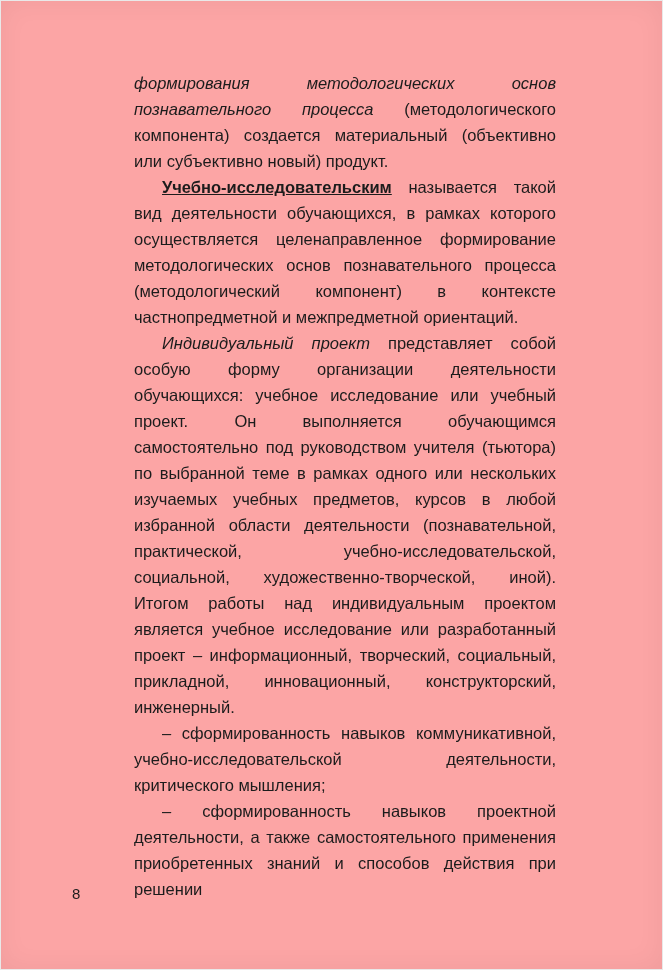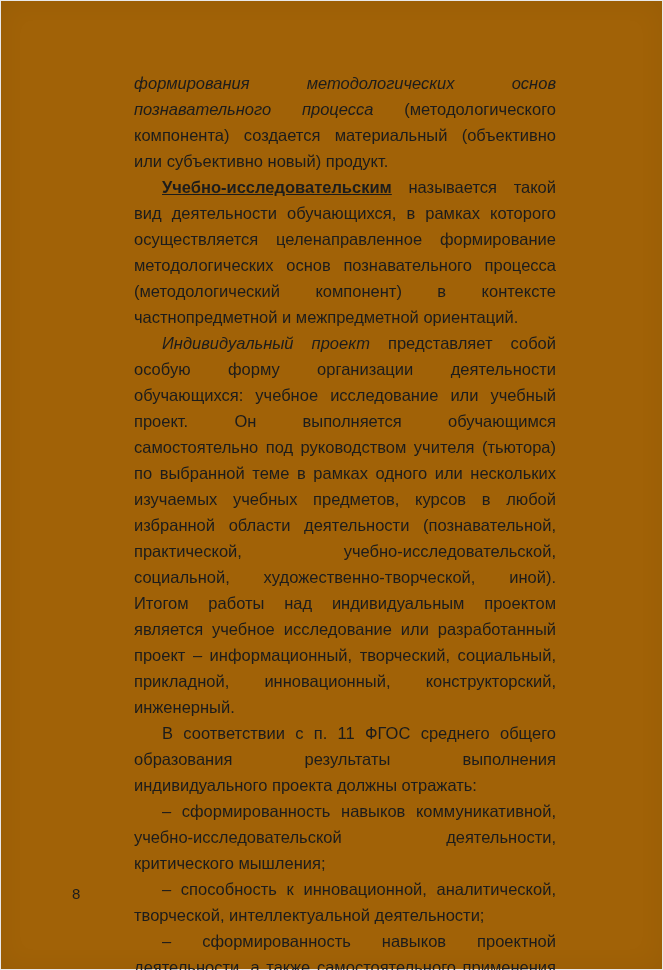--- a/index.html
+++ b/index.html
@@ -6,21 +6,21 @@
     margin: 0;
     padding: 0;
     background: #ffffff;
     font-family: "Liberation Sans", sans-serif;
   }
   .scan-page {
     position: relative;
     width: 663px;
     height: 970px;
     margin: 0 auto;
-    background: #a16207;
+    background: #fca5a5;
     box-shadow: inset 0 0 0 1px #e9e9e9, inset 0 0 28px rgba(0,0,0,0.06);
     overflow: hidden;
   }
   .text-block {
     position: absolute;
     left: 134px;
     top: 70px;
     width: 422px;
     color: #1c1c1c;
     font-size: 16.5px;
@@ -51,24 +51,22 @@
 
 <div class="scan-page">
   <div class="text-block">
 
     <p class="para"><span class="lead-italic">формирования методологических основ познавательного процесса </span><span>(методологического компонента) создается материальный (объективно или субъективно новый) продукт.</span></p>
 
     <p class="para indent"><span class="lead-bold">Учебно-исследовательским</span><span> называется такой вид деятельности обучающихся, в рамках которого осуществляется целенаправленное формирование методологических основ познавательного процесса (методологический компонент) в контексте частнопредметной и межпредметной ориентаций.</span></p>
 
     <p class="para indent"><span class="lead-italic">Индивидуальный проект</span><span> представляет собой особую форму организации деятельности обучающихся: учебное исследование или учебный проект. Он выполняется обучающимся самостоятельно под руководством учителя (тьютора) по выбранной теме в рамках одного или нескольких изучаемых учебных предметов, курсов в любой избранной области деятельности (познавательной, практической, учебно-исследовательской, социальной, художественно-творческой, иной). Итогом работы над индивидуальным проектом является учебное исследование или разработанный проект – информационный, творческий, социальный, прикладной, инновационный, конструкторский, инженерный.</span></p>
 
-    <p class="para indent"><span>В соответствии с п. 11 ФГОС среднего общего образования результаты выполнения индивидуального проекта должны отражать:</span></p>
 
     <p class="para indent"><span>– сформированность навыков коммуникативной, учебно-исследовательской деятельности, критического мышления;</span></p>
 
-    <p class="para indent"><span>– способность к инновационной, аналитической, творческой, интеллектуальной деятельности;</span></p>
 
     <p class="para indent"><span>– сформированность навыков проектной деятельности, а также самостоятельного применения приобретенных знаний и способов действия при решении</span></p>
 
   </div>
 
   <div class="page-number">8</div>
 </div>
 
 </body></html>

